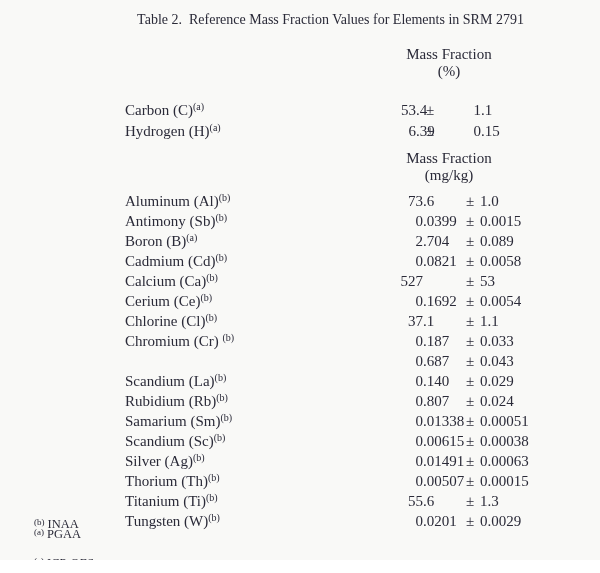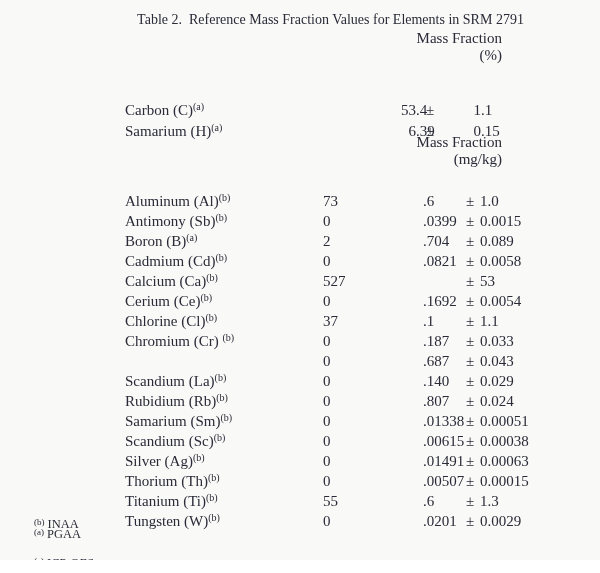--- a/index.html
+++ b/index.html
@@ -8,35 +8,35 @@
     background:#f9f9f7; color:#2a2a38;
     font-family:"Liberation Serif", serif;
     font-size:15px; overflow:hidden;
   }
   .title {
     position:absolute; top:12px; left:100px; width:461px;
     text-align:center; font-size:14px; white-space:pre;
   }
   .col-header {
     position:absolute; left:396px; width:106px;
-    text-align:right; line-height:17px;
+    text-align:center; line-height:17px;margin-top:16px;
   }
   .hdr-pct { top:30px; }
   .hdr-mg  { top:134px; }
   .row { position:absolute; left:0; width:600px; height:20px; line-height:20px;margin-top:20px; }
   .el  { position:absolute; left:125px; white-space:pre; }
   .note { font-size:10px; position:relative; top:-5px; }
   
   .p-vint  { position:absolute; left:316px; width:100px; text-align:right; }
   .p-vfrac { position:absolute; left:416px; }
   .p-pm    { position:absolute; left:422px; width:16px; text-align:center; }
   .p-uint  { position:absolute; left:381px; width:100px; text-align:right; }
   .p-ufrac { position:absolute; left:481px; }
   
-  .m-vint  { position:absolute; left:323px; width:100px; text-align:left; }
+  .m-vint  { position:absolute; left:323px; width:100px; text-align:right; }
   .m-vfrac { position:absolute; left:423px; }
   .m-pm    { position:absolute; left:461px; width:18px; text-align:center; }
   .m-unc   { position:absolute; left:480px;text-align:right; }
   .footnote { position:absolute; left:14px; font-size:12.5px; line-height:15px;margin-left:20px; }
   .fn-marker { font-size:9px; position:relative; top:-3px; margin-right:3px; }
 </style>
 </head>
 <body>
 
 <div class="page">
@@ -50,21 +50,21 @@
 
   <div class="row" style="top:80px">
     <span class="el"><span>Carbon (C)</span><span class="note">(a)</span></span>
     <span class="p-vint">53</span>
     <span class="p-vfrac">.4</span>
     <span class="p-pm">±</span>
     <span class="p-uint">1</span>
     <span class="p-ufrac">.1</span>
   </div>
   <div class="row" style="top:101px">
-    <span class="el"><span>Samarium (H)</span><span class="note">(a)</span></span>
+    <span class="el"><span>Hydrogen (H)</span><span class="note">(a)</span></span>
     <span class="p-vint">6</span>
     <span class="p-vfrac">.39</span>
     <span class="p-pm">±</span>
     <span class="p-uint">0</span>
     <span class="p-ufrac">.15</span>
   </div>
 
   <div class="col-header hdr-mg">
     <div>Mass Fraction</div>
     <div>(mg/kg)</div>

